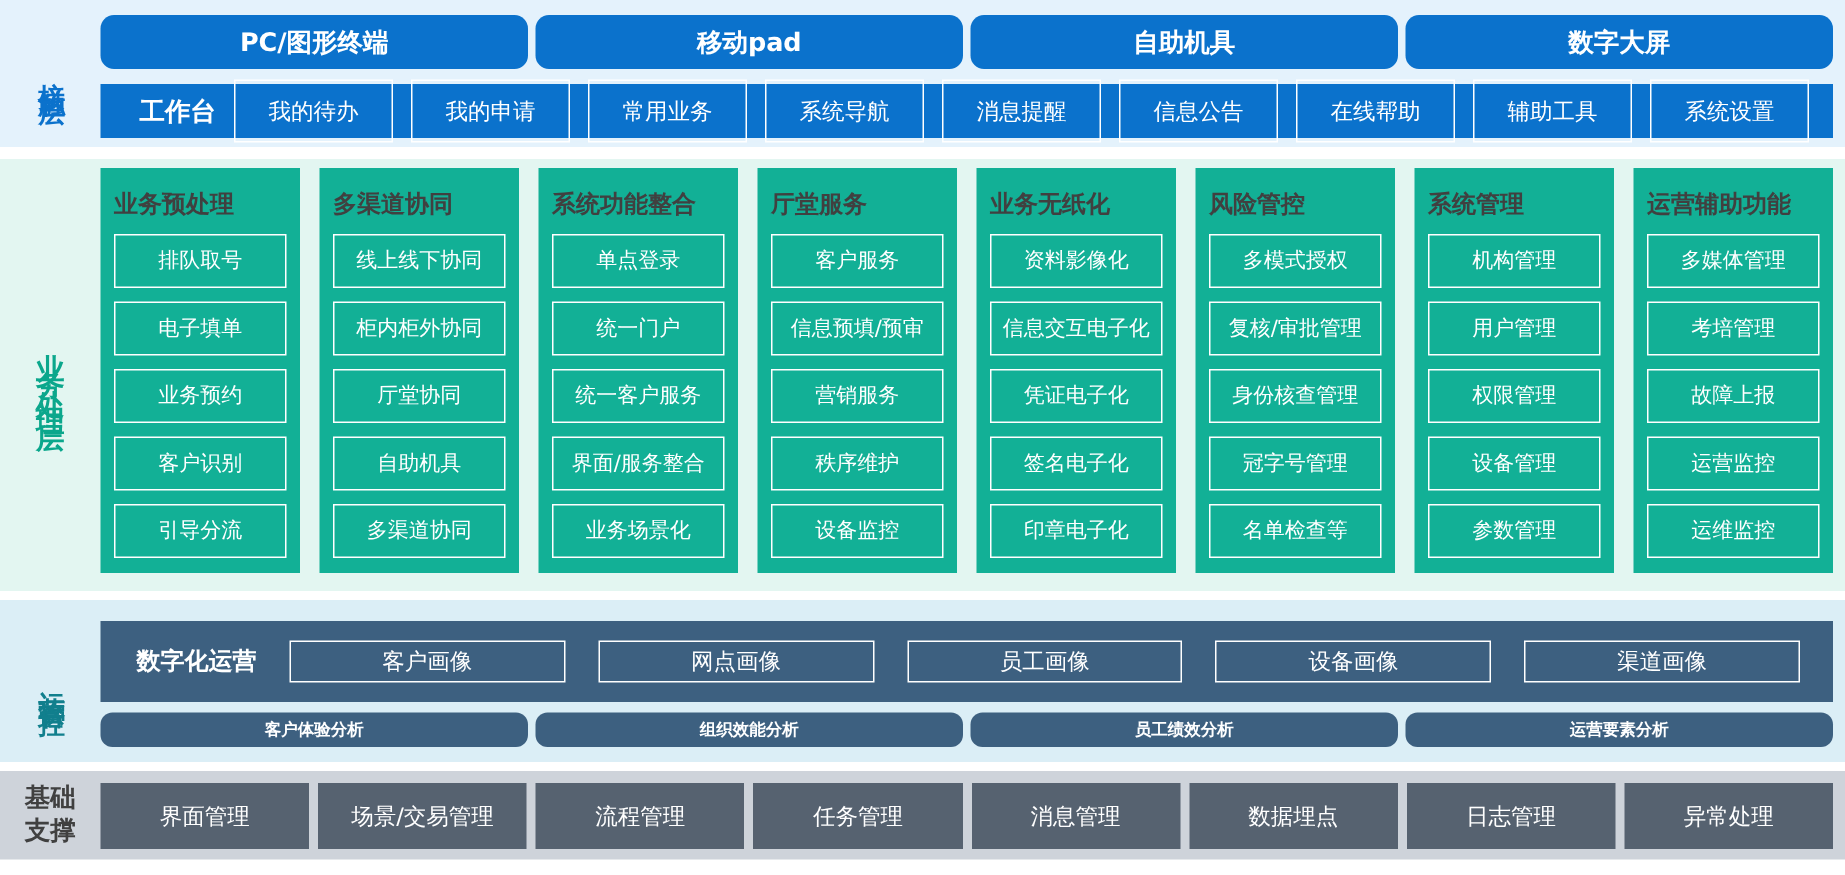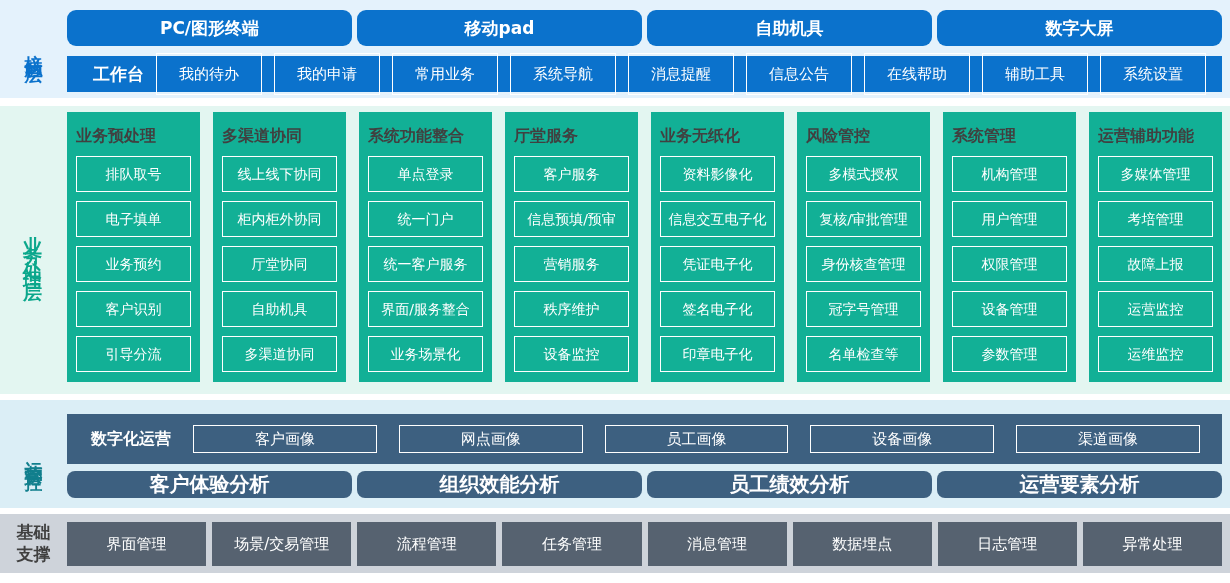--- a/index.html
+++ b/index.html
@@ -31,21 +31,21 @@
 
   
   .layer-ops { height:108px; background:#dbeef6; margin-top:6px; }
   .ops-label { color:#117f8d; font-size:18px; letter-spacing:4px; }
   .ops-content { flex:1; padding:14px 8px 10px 0; display:flex; flex-direction:column; }
   .digital-bar { height:54px; background:#3d6080; display:flex; align-items:center; padding:0 22px 0 24px; }
   .digital-title { color:#fff; font-weight:bold; font-size:16px; margin-right:22px; white-space:nowrap; }
   .digital-items { flex:1; display:flex; gap:22px; }
   .digital-btn { flex:1; height:28px; border:1px solid #fff; color:#fff; font-size:15px; display:flex; align-items:center; justify-content:center; cursor:pointer; white-space:nowrap; }
   .analysis-row { flex:1; margin-top:7px; display:flex; gap:5px; }
-  .analysis-btn { flex:1; background:#3d6080; border-radius:8px; color:#fff; font-weight:bold; font-size:20px; display:flex; align-items:center; justify-content:center; cursor:pointer; }
+  .analysis-btn { flex:1; background:#3d6080; border-radius:8px; color:#fff; font-weight:bold; font-size:11px; display:flex; align-items:center; justify-content:center; cursor:pointer; }
 
   
   .layer-base { height:59px; background:#ced3da; margin-top:6px; }
   .base-label { color:#404040; font-size:17px; font-weight:bold; text-align:center; line-height:1.25; }
   .base-row { flex:1; display:flex; gap:6px; padding:8px 8px 7px 0; }
   .base-btn { flex:1; background:#566270; color:#fff; font-size:15px; display:flex; align-items:center; justify-content:center; cursor:pointer; white-space:nowrap; }
 </style>
 </head>
 <body>
 

